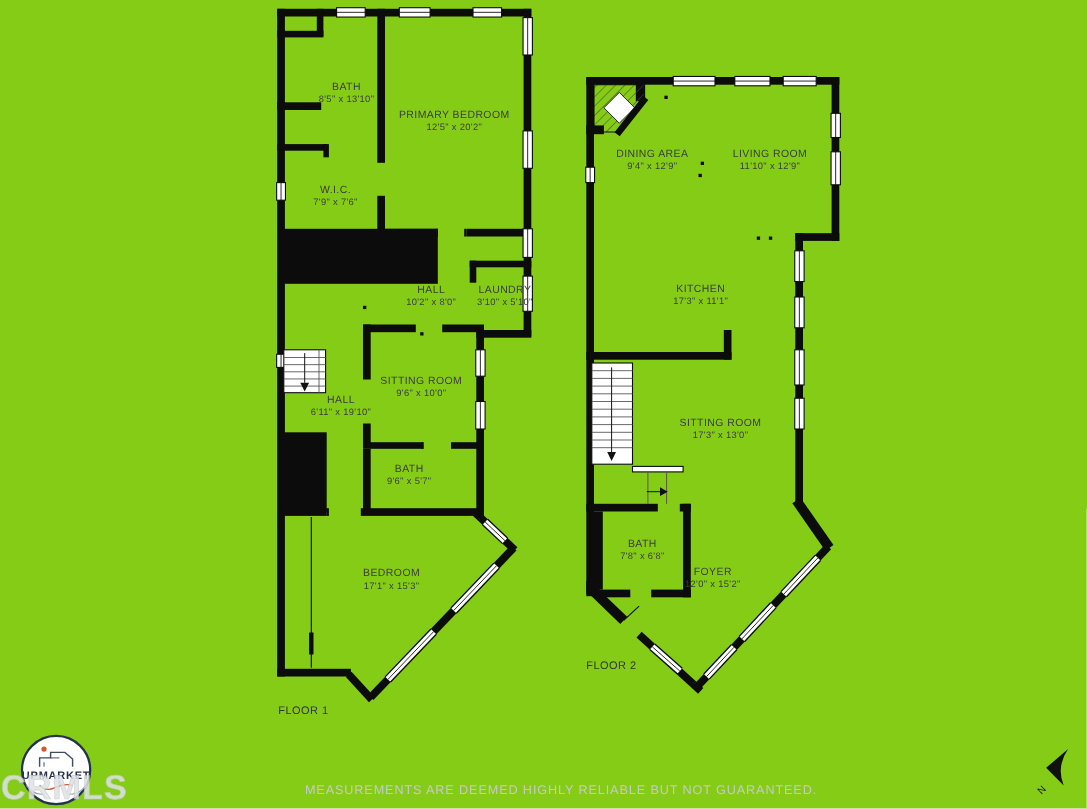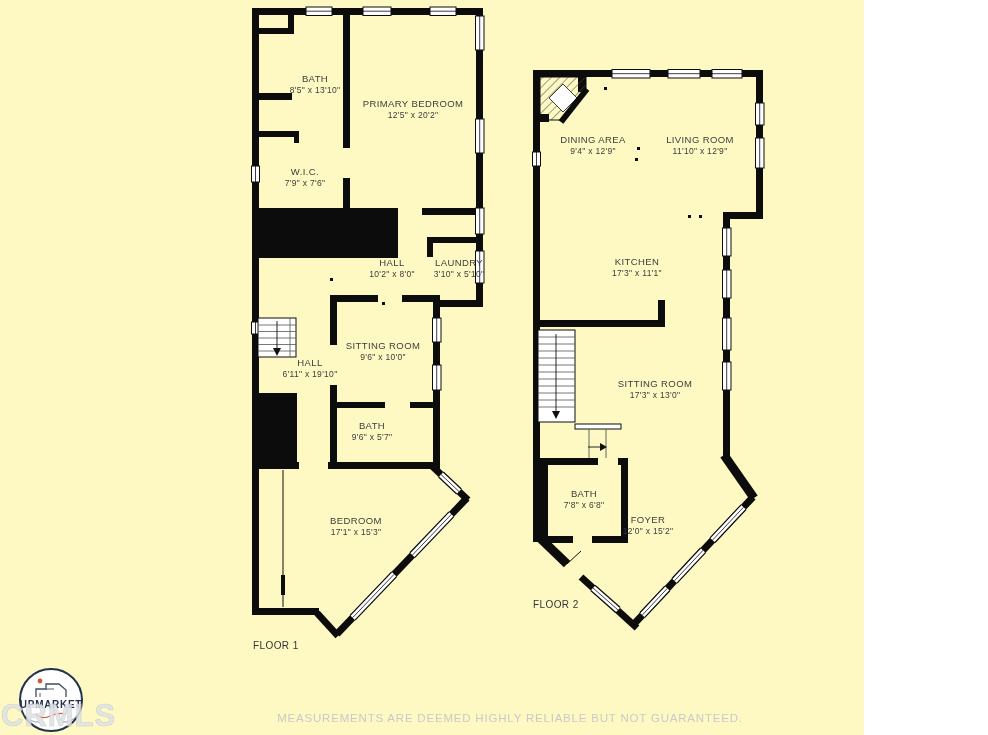--- a/index.html
+++ b/index.html
@@ -1,16 +1,16 @@
 <!DOCTYPE html>
 <html><head>
 <meta charset="utf-8">
 <style>
   html,body{margin:0;padding:0;background:#ffffff;}
-  .page{position:relative;width:864px;height:735px;background:#fef9c3;overflow:hidden;}
+  .page{position:relative;width:988px;height:735px;background:#84cc16;overflow:hidden;}
   svg{display:block;font-family:"Liberation Sans", sans-serif;}
   .wall{fill:#0c0c0c;}
   .wline{stroke:#0c0c0c;fill:none;}
   .win{fill:#ffffff;stroke:#0c0c0c;stroke-width:1;}
   .winline{stroke:#0c0c0c;stroke-width:0.8;}
   .thin{stroke:#0c0c0c;stroke-width:1;fill:#ffffff;}
   .tread{stroke:#555;stroke-width:0.8;}
   .rname{font-size:9.5px;fill:#3c3c3c;letter-spacing:0.4px;text-anchor:middle;}
   .rdims{font-size:8.5px;fill:#3c3c3c;letter-spacing:0.3px;text-anchor:middle;}
   .ftitle{font-size:10px;fill:#333;letter-spacing:0.4px;}

